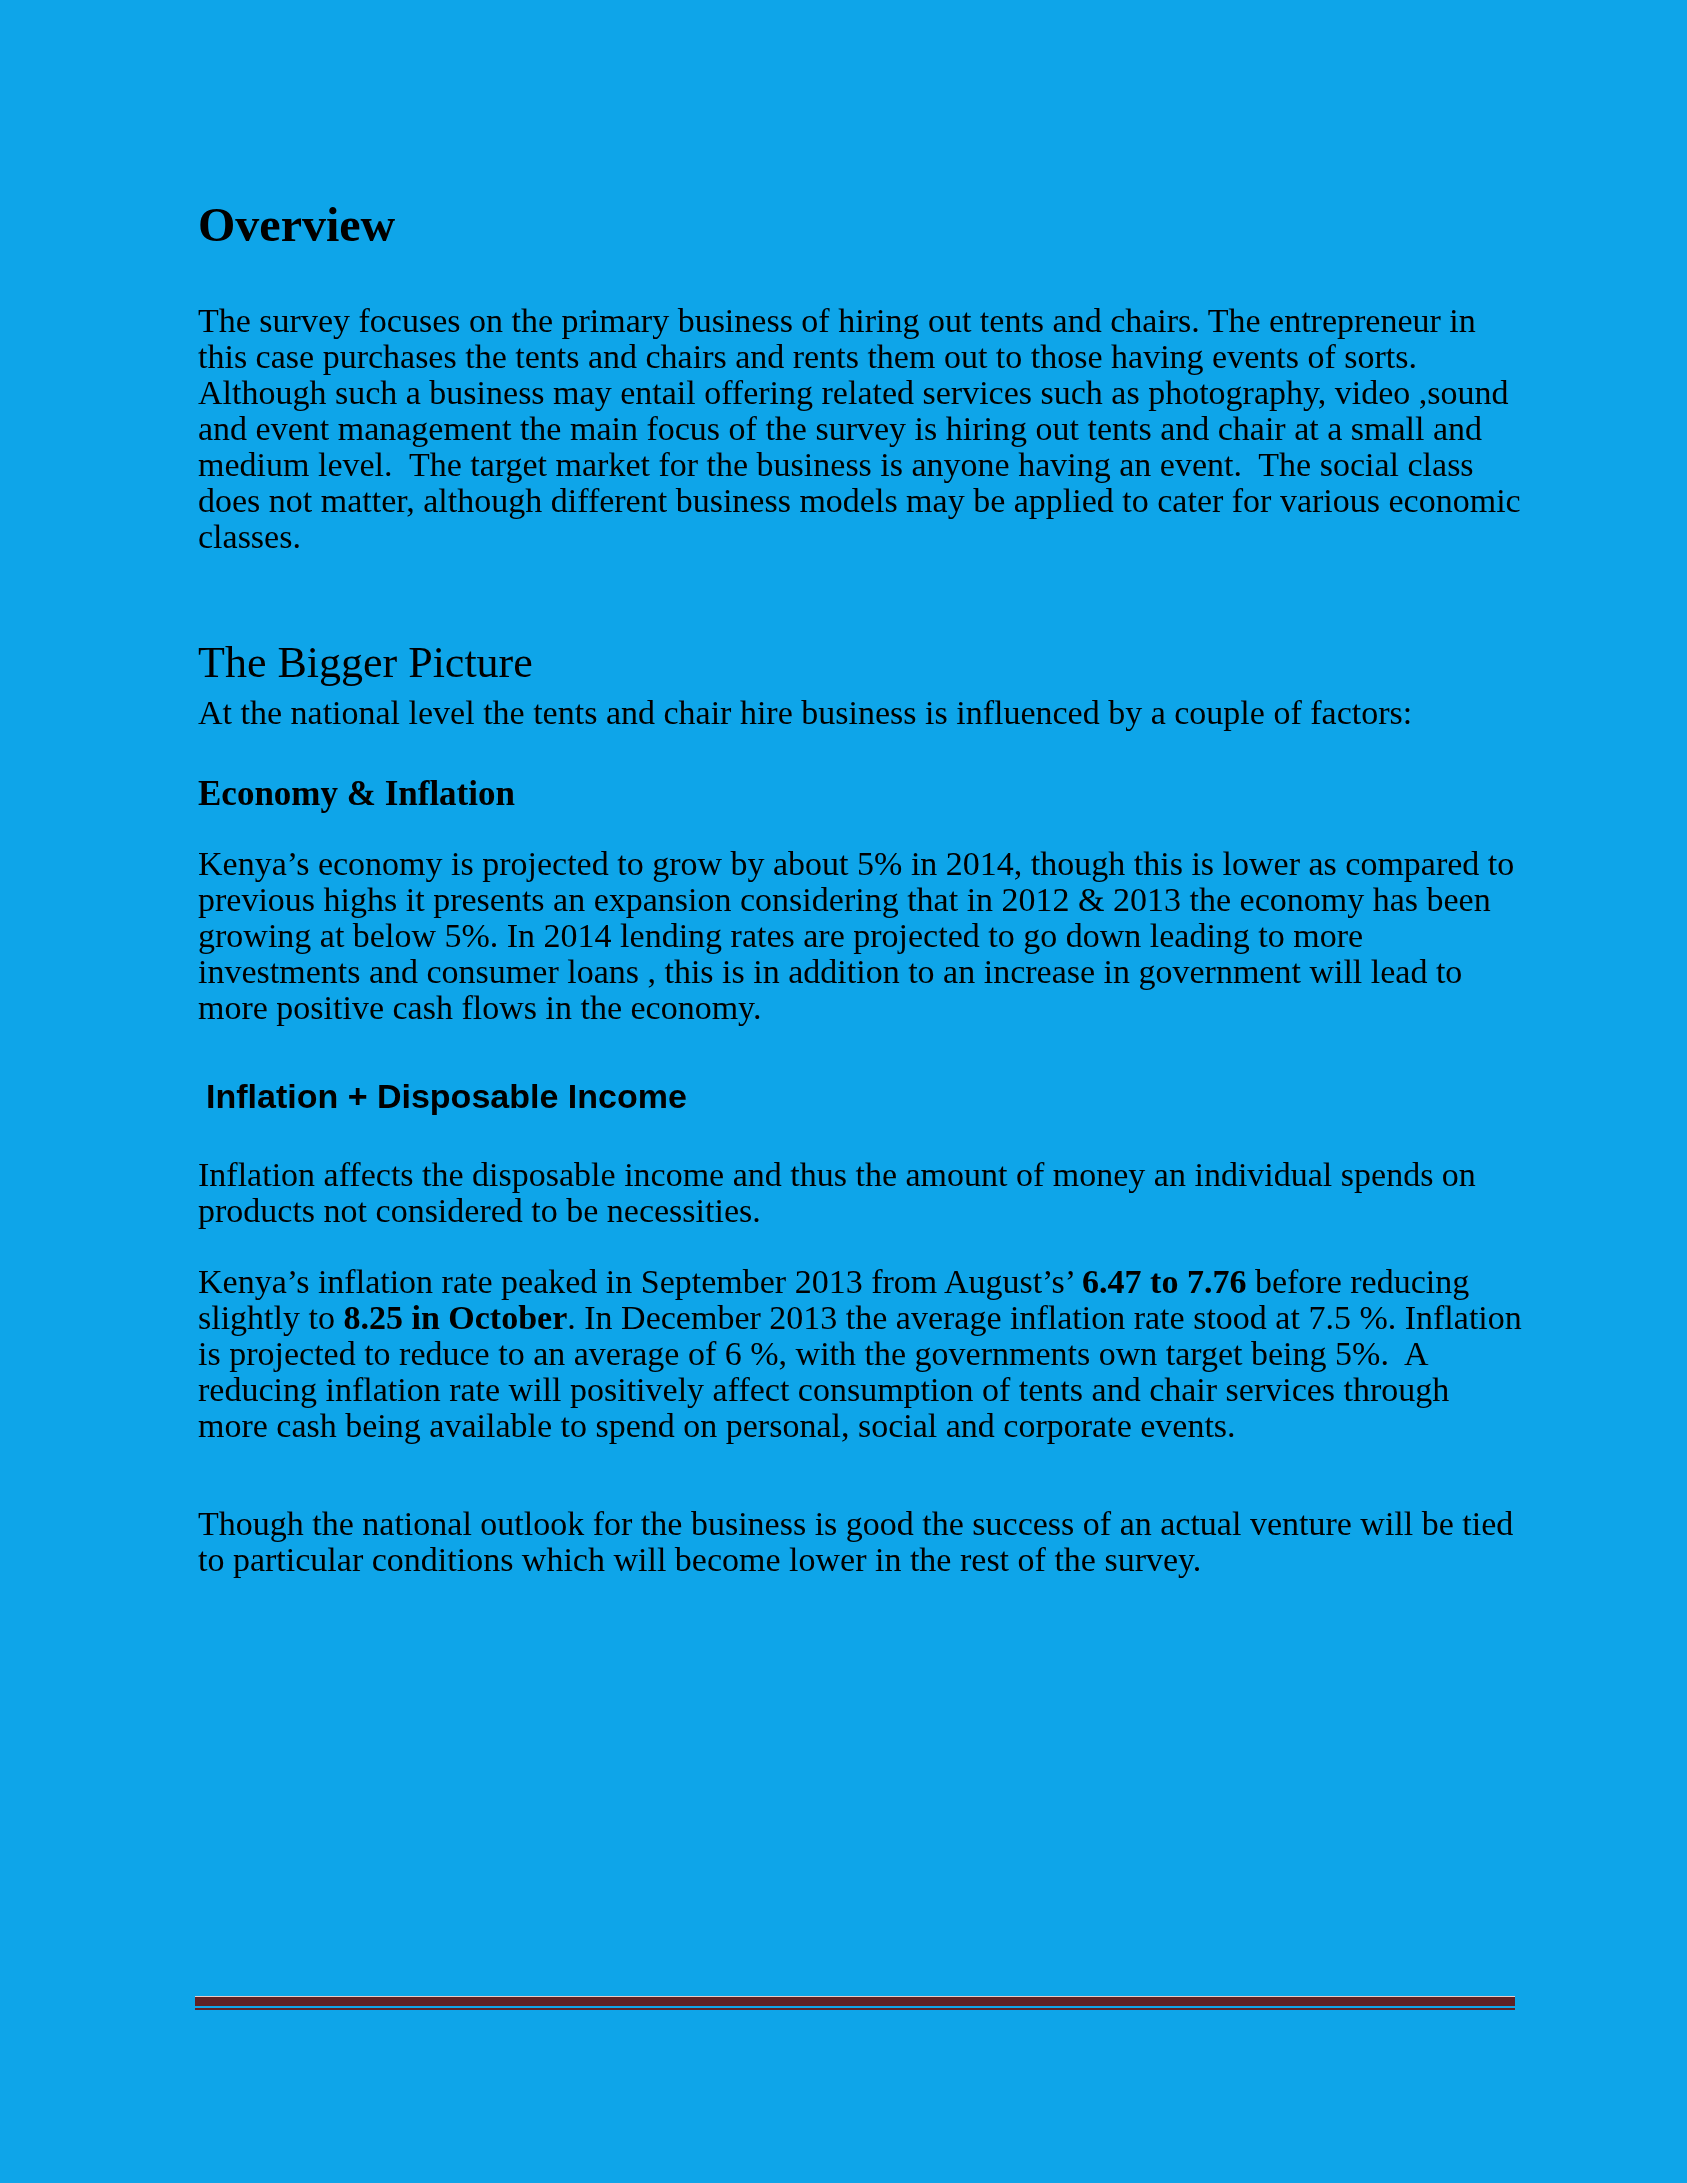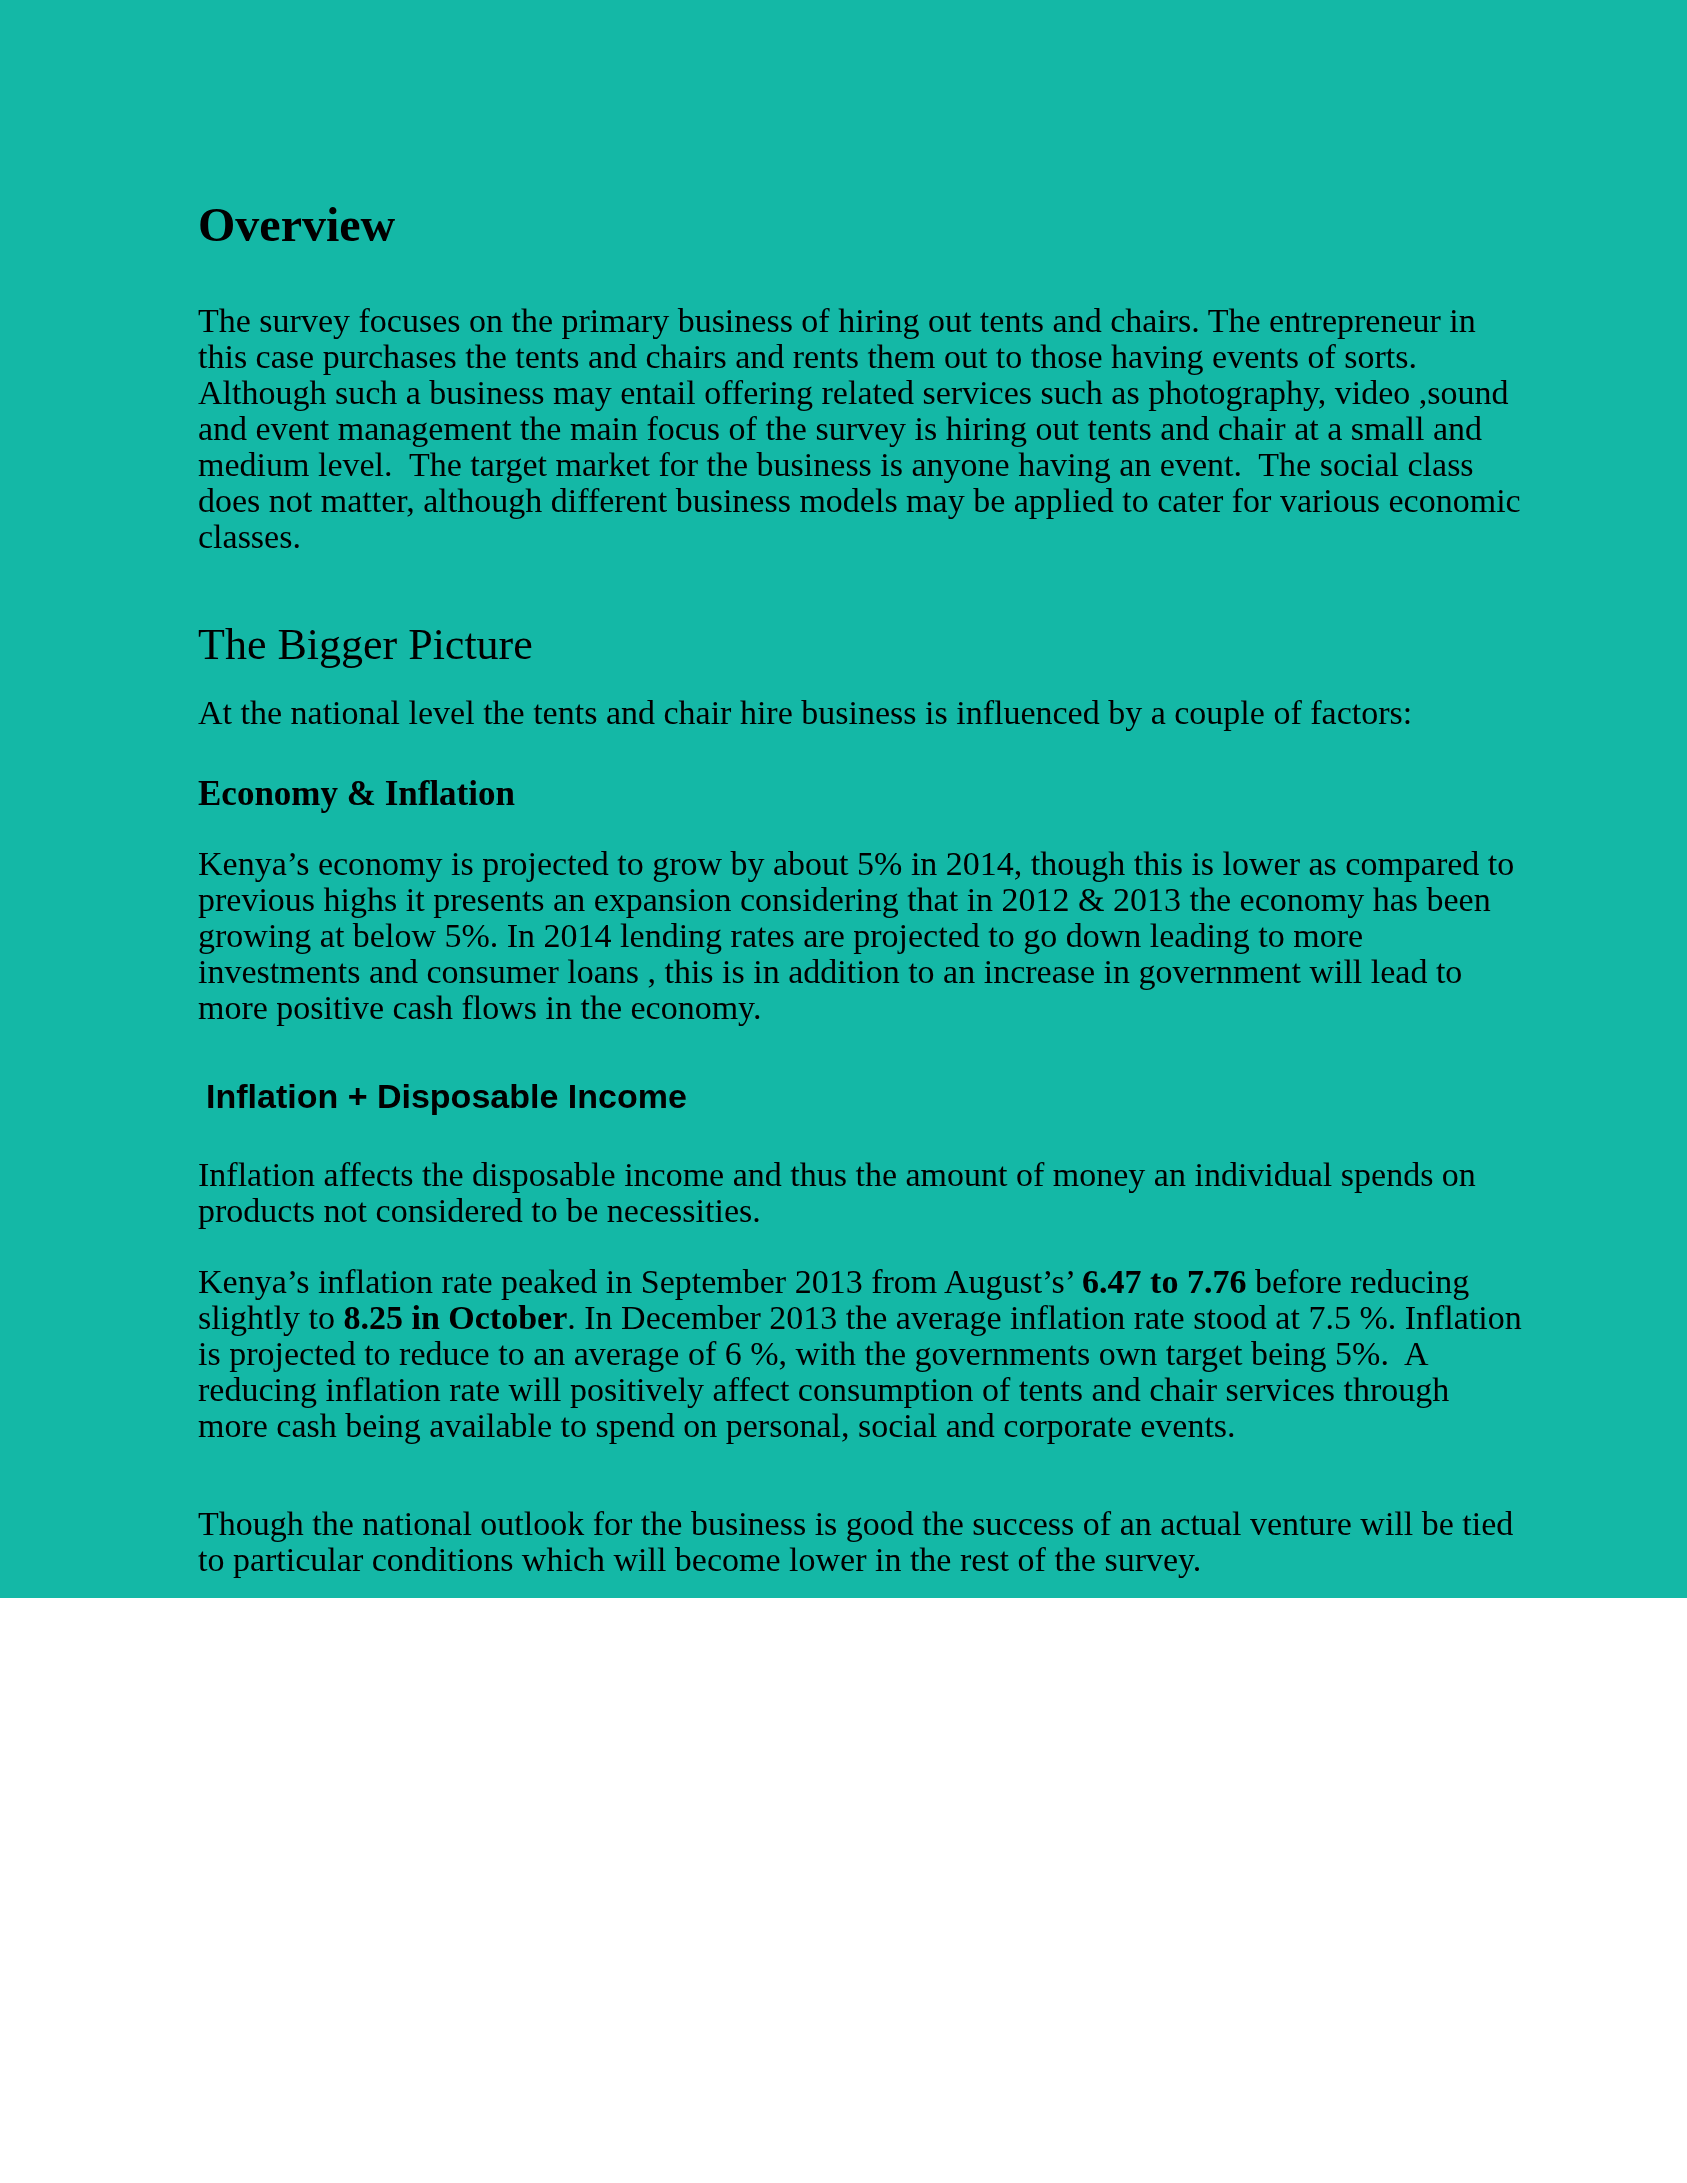--- a/index.html
+++ b/index.html
@@ -1,20 +1,20 @@
 <!DOCTYPE html>
 <html style="font-size:10.6px"><head>
 <meta charset="utf-8">
 <style>
   html,body{margin:0;padding:0;background:#ffffff;}
   .page{
     position:relative;
     width:1687px;
-    height:1598px;
-    background:#14b8a6;
+    height:2183px;
+    background:#0ea5e9;
     overflow:hidden;
     color:#000000;
     font-family:"Liberation Serif", serif;
   }
   .abs{position:absolute;left:198px;}
   .body-text{
     font-size:34px;
     line-height:36px;
     white-space:pre-wrap;
     width:1330px;
@@ -65,21 +65,21 @@
   <div class="abs h1" style="top:198px;">Overview</div>
 
   <div class="abs body-text" style="top:303px;">The survey focuses on the primary business of hiring out tents and chairs. The entrepreneur in
 this case purchases the tents and chairs and rents them out to those having events of sorts.
 Although such a business may entail offering related services such as photography, video ,sound
 and event management the main focus of the survey is hiring out tents and chair at a small and
 medium level.  The target market for the business is anyone having an event.  The social class
 does not matter, although different business models may be applied to cater for various economic
 classes.</div>
 
-  <div class="abs h2" style="top:621px;">The Bigger Picture</div>
+  <div class="abs h2" style="top:639px;">The Bigger Picture</div>
 
   <div class="abs body-text" style="top:695px;">At the national level the tents and chair hire business is influenced by a couple of factors:</div>
 
   <div class="abs h3-serif" style="top:775px;">Economy &amp; Inflation</div>
 
   <div class="abs body-text" style="top:846px;">Kenya’s economy is projected to grow by about 5% in 2014, though this is lower as compared to
 previous highs it presents an expansion considering that in 2012 &amp; 2013 the economy has been
 growing at below 5%. In 2014 lending rates are projected to go down leading to more
 investments and consumer loans , this is in addition to an increase in government will lead to
 more positive cash flows in the economy.</div>

